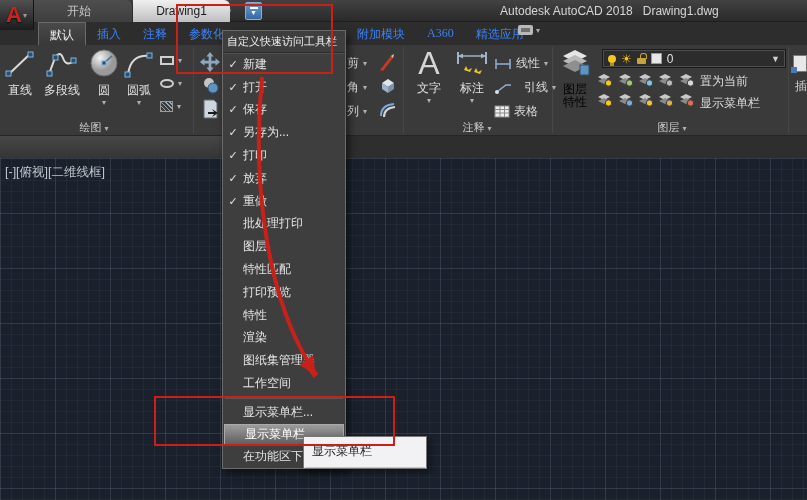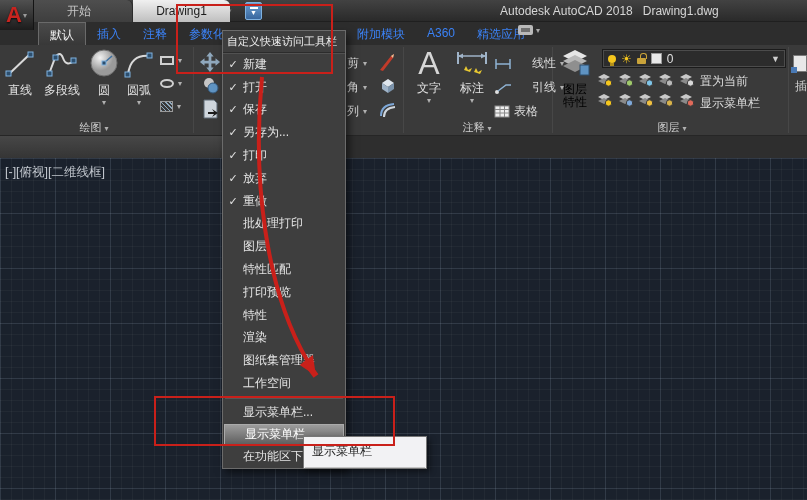--- a/index.html
+++ b/index.html
@@ -39,21 +39,21 @@
   .ic-print { width:15px; height:8px; background:#cfcfcf; border-radius:1px; position:relative; }
   .ic-print::before { content:''; position:absolute; left:3px; top:-4px; width:9px; height:4px; background:#ececec; }
   .ic-print::after { content:''; position:absolute; left:3px; bottom:-3px; width:9px; height:3px; background:#ececec; }
   .qcust { width:17px; height:18px; margin-left:4px; border:1px solid #7fb2e0; border-radius:2px;
            background:linear-gradient(#6b9ed0,#38679e); display:flex; flex-direction:column;
            align-items:center; justify-content:center; }
   .qc-bar { width:8px; height:2px; background:#fff; margin-bottom:1px; }
   .qc-ar { color:#fff; font-size:7px; line-height:5px; }
 
   
-  .tabrow { position:absolute; left:0; top:22px; width:807px; height:23px; background:#2d2d2d; }
+  .tabrow { position:absolute; left:0; top:22px; width:807px; height:23px; background:#2d2d2d;font-family:Liberation Serif, serif; }
   .tabs-left, .tabs-right { position:absolute; top:0; height:23px; display:flex; align-items:stretch; }
   .tabs-left { left:38px; } .tabs-right { left:346px; }
   .rtab { padding:4px 11px 3px; font-size:12px; color:#3b82f6; white-space:nowrap; }
   .rtab.active { background:linear-gradient(#4a4a4a,#383838); border:1px solid #6a6a6a;
                  border-bottom:none; color:#f2f2f2; }
   .mediatab { position:absolute; left:518px; top:3px; display:flex; align-items:center; }
   .ic-media { width:15px; height:10px; background:#b9b9b9; border-radius:2px; position:relative; }
   .ic-media::after { content:''; position:absolute; left:3px; top:3px; width:9px; height:4px; background:#6f6f6f; }
   .mediatab .car { color:#a8a8a8; font-size:8px; margin-left:3px; }
 
@@ -346,29 +346,29 @@
     </svg>
     <span class="blabel">标注</span>
     <span class="bcar">▾</span>
   </div>
   <span class="collbl" style="left:494px;top:55px">
     <svg width="18" height="12" viewBox="0 0 18 12">
       <line x1="2" y1="1" x2="2" y2="11" stroke="#8fb3d4" stroke-width="1.5"></line>
       <line x1="16" y1="1" x2="16" y2="11" stroke="#8fb3d4" stroke-width="1.5"></line>
       <line x1="2" y1="6" x2="16" y2="6" stroke="#8fb3d4" stroke-width="1.5"></line>
     </svg>
-    <span class="txt" style="margin-left:20px">线性</span>
+    <span class="txt" style="margin-left:4px">线性</span>
     <span class="car">▾</span>
   </span>
   <span class="collbl" style="left:494px;top:79px">
     <svg width="18" height="12" viewBox="0 0 18 12">
       <circle cx="3" cy="10" r="2" fill="#e0e0e0"></circle>
       <path d="M4 9 L12 3 H17" fill="none" stroke="#8fb3d4" stroke-width="1.5"></path>
     </svg>
-    <span class="txt" style="margin-left:20px">引线</span>
+    <span class="txt" style="margin-left:12px">引线</span>
     <span class="car">▾</span>
   </span>
   <span class="collbl" style="left:494px;top:103px">
     <svg width="16" height="13" viewBox="0 0 16 13">
       <rect x="1" y="1" width="14" height="11" fill="#efefef" stroke="#8a8a8a"></rect>
       <line x1="1" y1="4.5" x2="15" y2="4.5" stroke="#8a8a8a"></line>
       <line x1="1" y1="8" x2="15" y2="8" stroke="#8a8a8a"></line>
       <line x1="6" y1="1" x2="6" y2="12" stroke="#8a8a8a"></line>
       <line x1="10.5" y1="1" x2="10.5" y2="12" stroke="#8a8a8a"></line>
     </svg>

